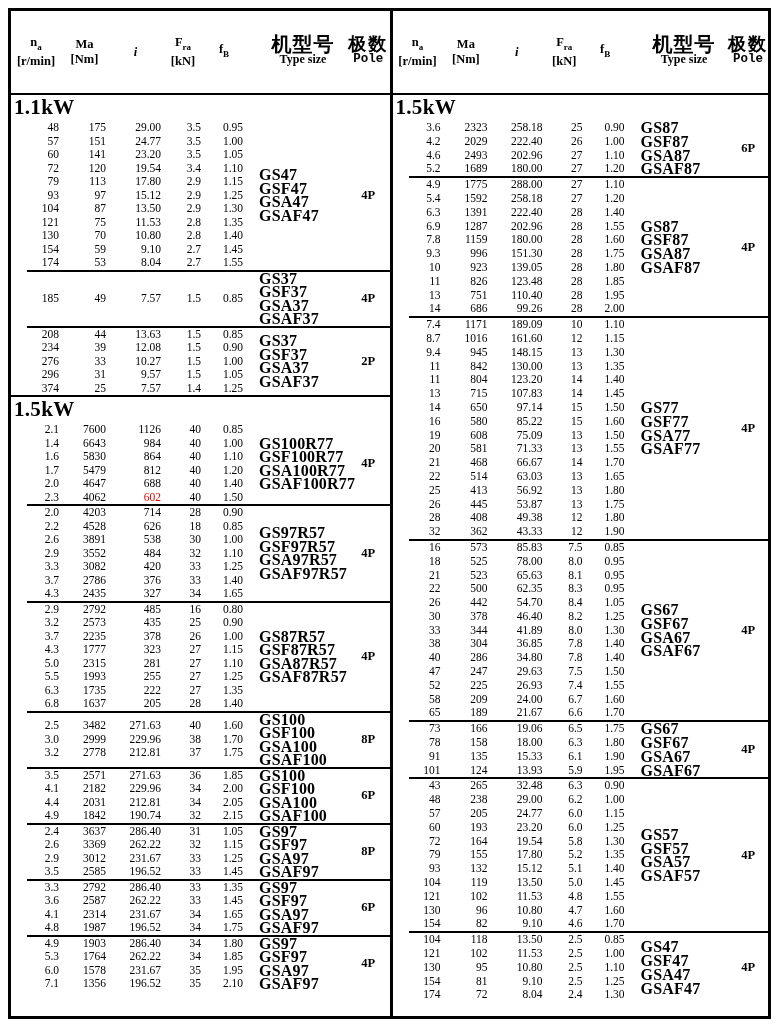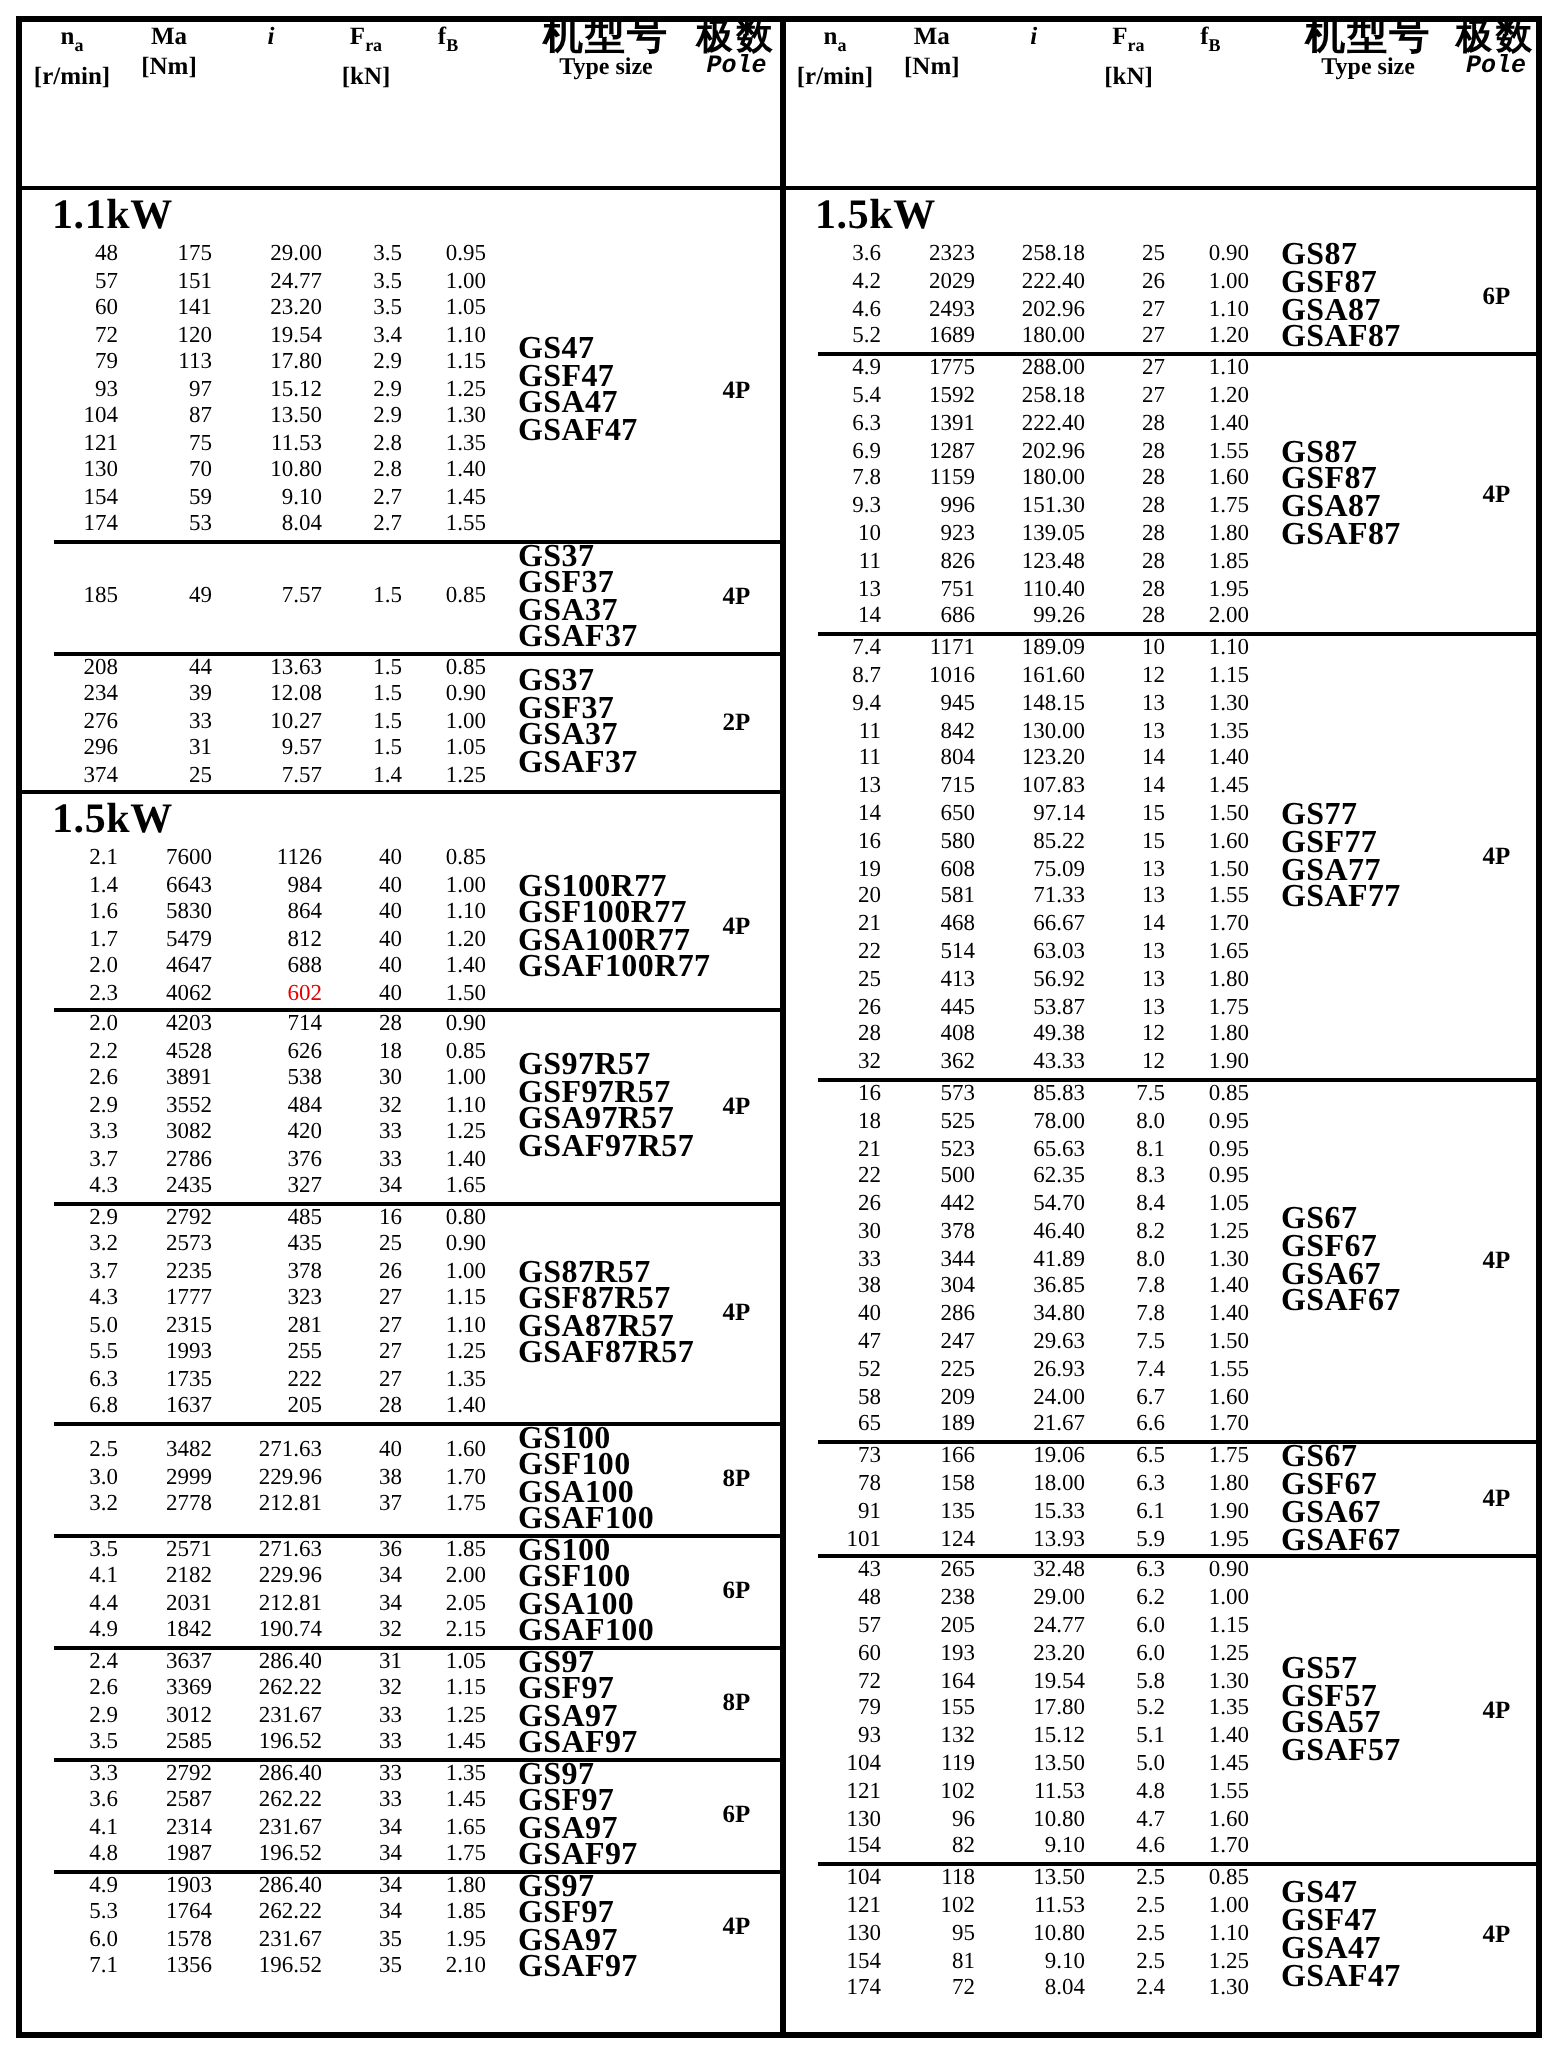--- a/index.html
+++ b/index.html
@@ -1,34 +1,34 @@
 <!DOCTYPE html>
 <html style="--hl: #e60000;"><head>
 <meta charset="utf-8">
 <style>
   html,body{margin:0;padding:0;background:#ffffff;}
   body{width:780px;height:1027px;position:relative;font-family:"Liberation Serif","DejaVu Serif",serif;color:#000;}
   .sheet{position:absolute;left:8px;top:8px;width:763px;height:1011px;border:3px solid #000;box-sizing:border-box;
          display:grid;grid-template-columns:1fr 1fr;grid-template-rows:84px 1fr;background:#fff;}
-  .hdr{border-bottom:2px solid #000;display:flex;align-items:flex-start;overflow:hidden;}
+  .hdr{border-bottom:2px solid #000;display:flex;align-items:center;overflow:hidden;}
   .hdr.r-side,.tbody.r-side{border-left:3px solid #000;}
   .hdr-cell{display:flex;flex-direction:column;justify-content:center;align-items:center;text-align:center;
             font-weight:bold;font-size:12.5px;line-height:15px;box-sizing:border-box;}
   .hdr-top{white-space:nowrap;}
   .hdr-top .sub{font-size:9px;vertical-align:sub;}
   .col-i .hdr-top{font-style:italic;}
   .col-type .hdr-top{font-size:20px;letter-spacing:1px;}
   .col-type .hdr-bot{font-size:12px;}
   .col-pole .hdr-top{font-size:18px;letter-spacing:2px;}
-  .col-pole .hdr-bot{font-family:"Liberation Mono","DejaVu Sans Mono",monospace;font-size:12.5px;font-style:italic;}
+  .col-pole .hdr-bot{font-family:"Liberation Mono","DejaVu Sans Mono",monospace;font-size:12.5px;}
   .w-na{width:50px;}.w-ma{width:47px;}.w-i{width:55px;}.w-fra{width:40px;}.w-fb{width:42px;}
   .w-type{width:102px;padding-left:14px;box-sizing:border-box;}
   .w-pole{flex:1;}
   .tbody{overflow:hidden;}
-  .power{font-weight:bold;font-size:21px;height:26px;line-height:25px;padding-left:15px;letter-spacing:0.3px;}
+  .power{font-weight:bold;font-size:21px;height:26px;line-height:25px;padding-left:3px;letter-spacing:0.3px;}
   .power.sep{border-top:2px solid #000;}
   .sepline{border-top:2px solid #000;margin-left:16px;}
   .group-inner{display:flex;align-items:center;}
   .r{display:flex;}
   .c{text-align:right;padding-right:2px;box-sizing:border-box;font-size:11.5px;white-space:pre;}
   .types{font-weight:bold;font-size:16px;letter-spacing:0.2px;}
   .types div{white-space:nowrap;}
   .pole{text-align:center;font-weight:bold;font-size:12.5px;}
   .l-side .c,.l-side .types div{line-height:13.5px;}
   .r-side .c,.r-side .types div{line-height:13.8px;}

